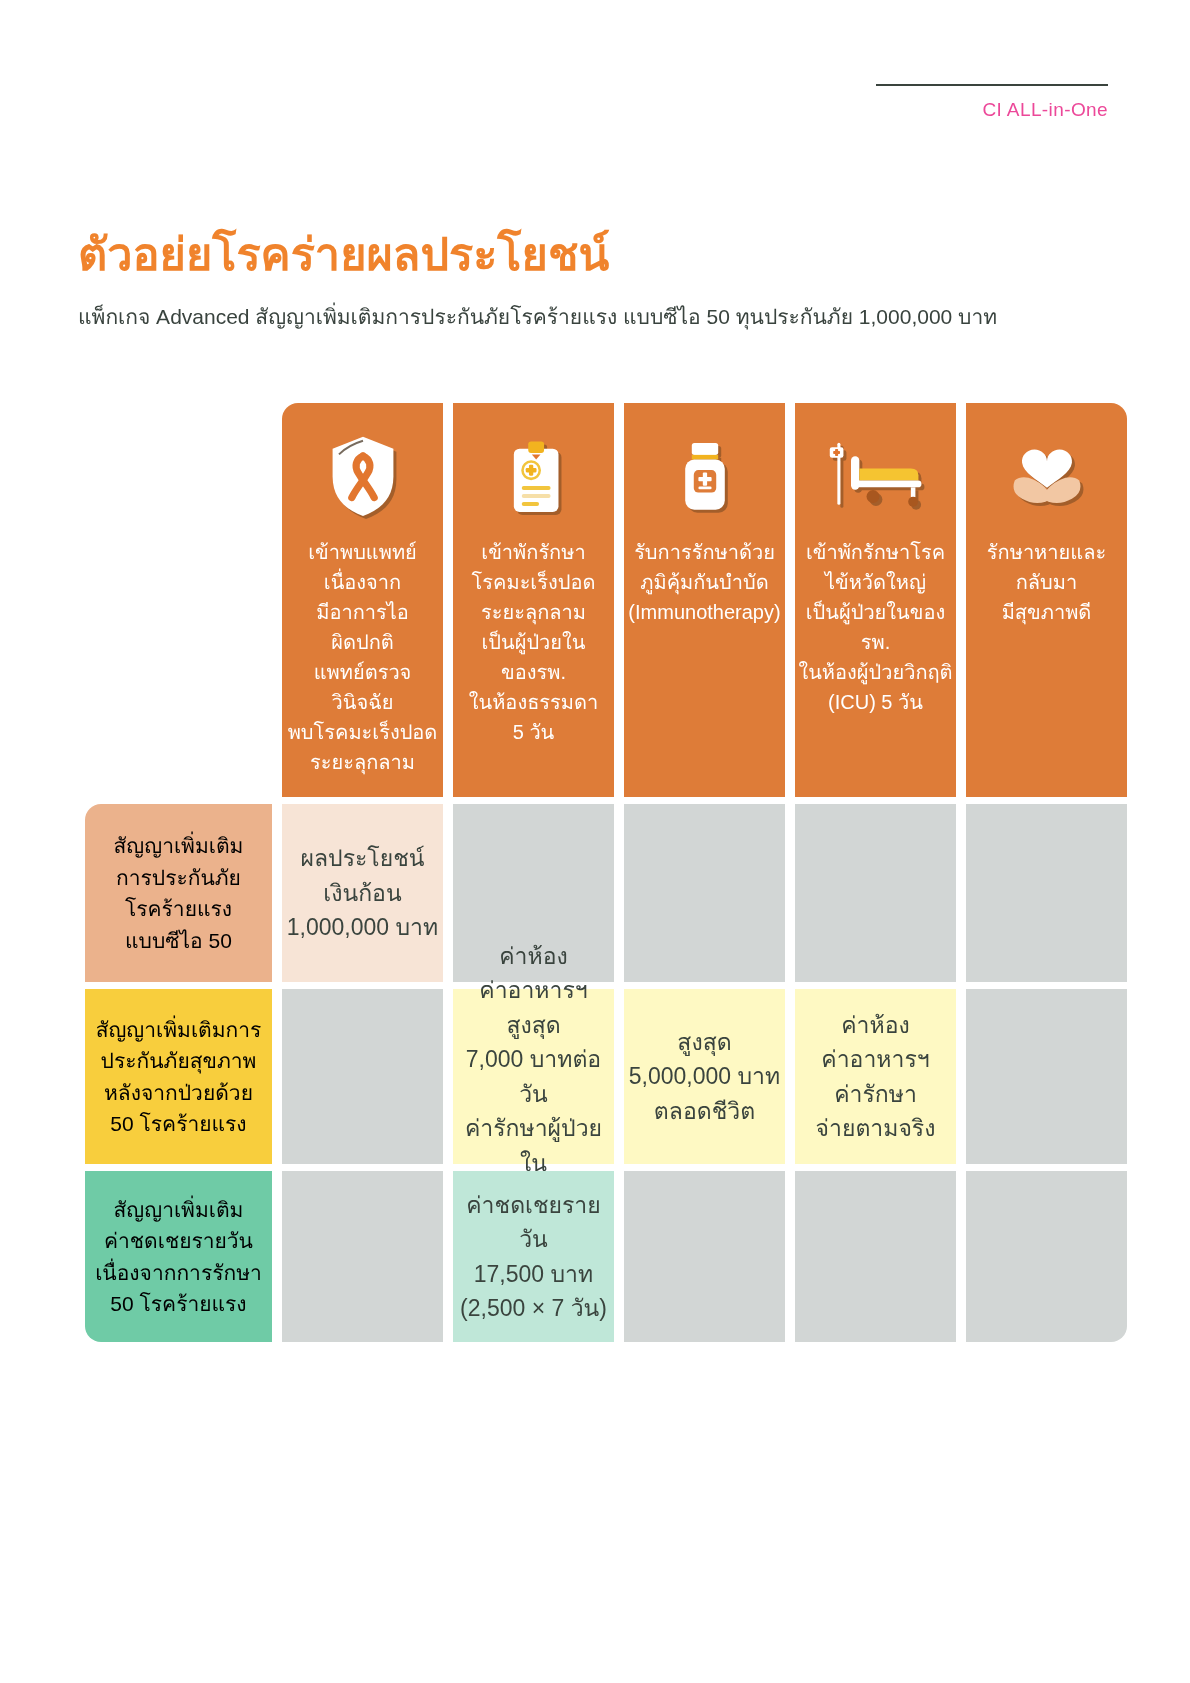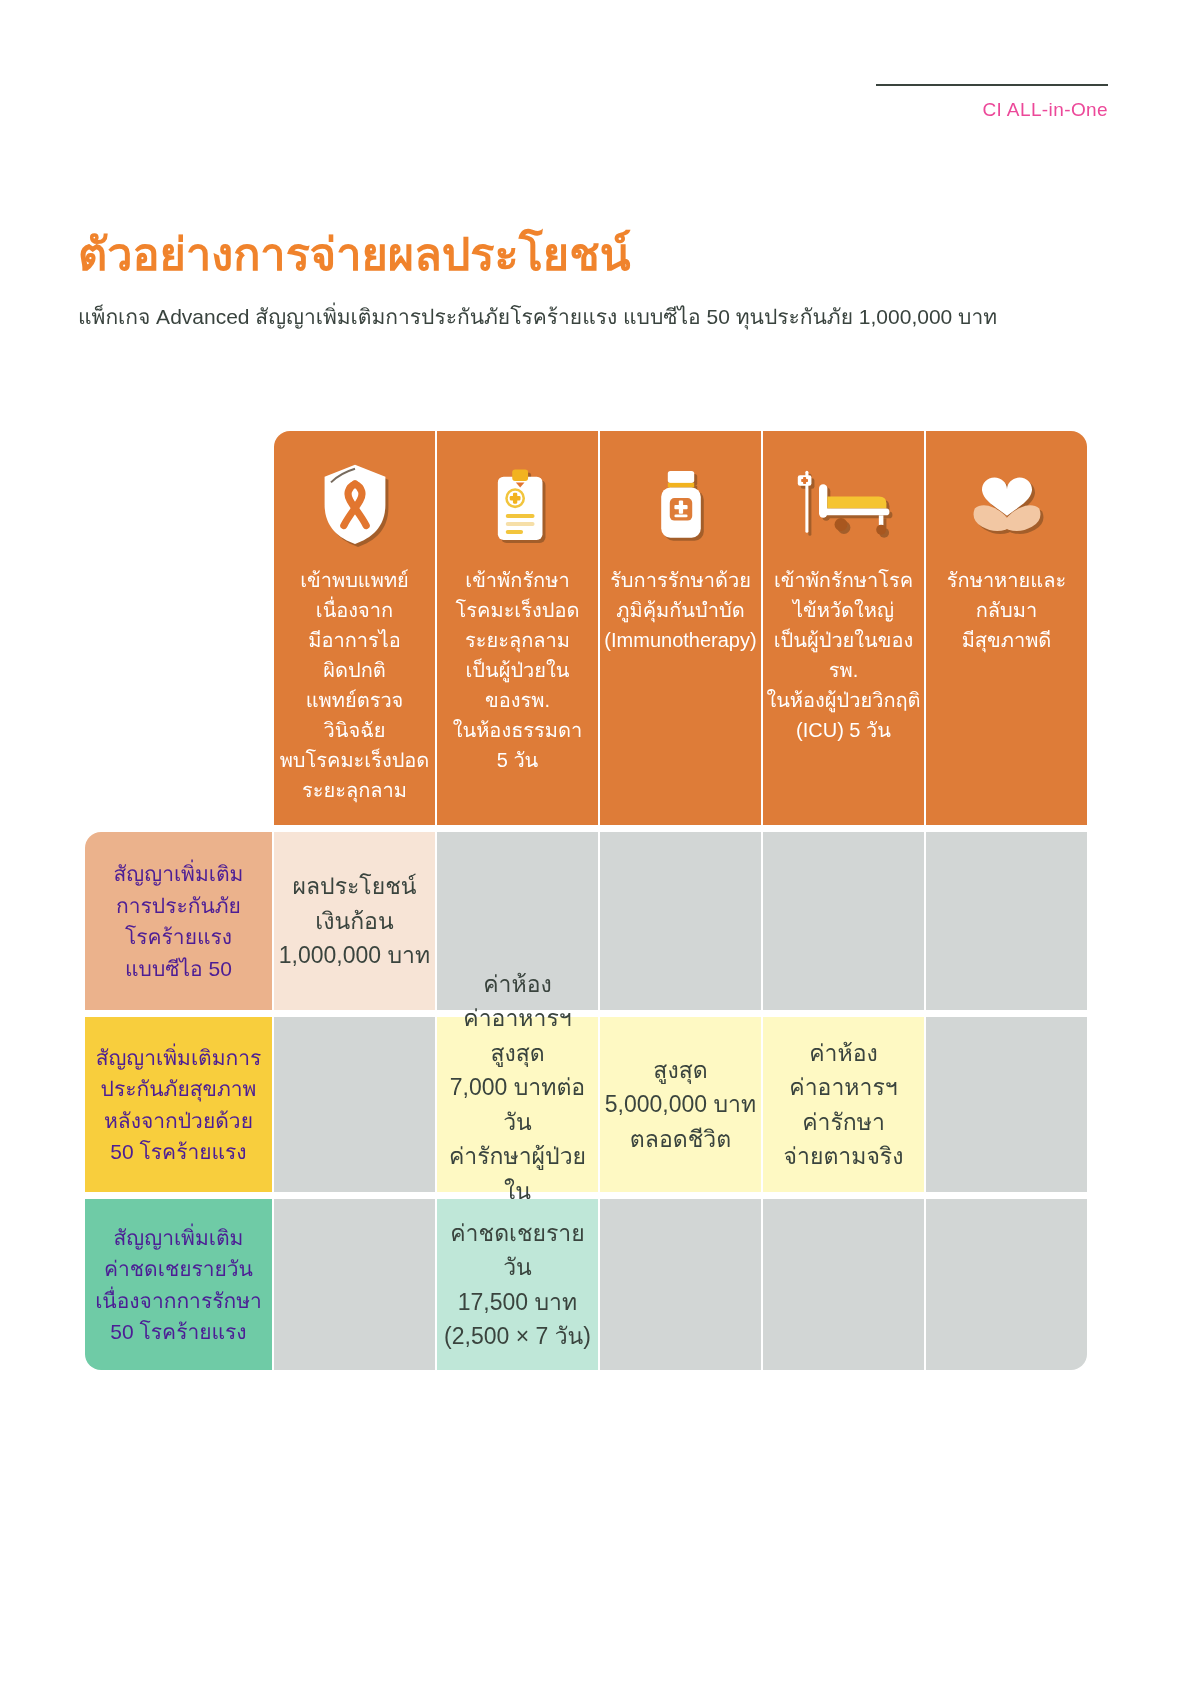--- a/index.html
+++ b/index.html
@@ -10,54 +10,54 @@
   
   .brand{position:absolute;top:84px;right:82px;width:232px;text-align:right;}
   .brand-rule{height:2px;background:#3A443E;width:232px;}
   .brand-label{margin-top:13px;font-size:19px;letter-spacing:.4px;color:#ec4899;}
 
   
   .title{position:absolute;left:78px;top:218px;margin:0;font-size:45px;font-weight:700;color:#F0832C;}
   .subtitle{position:absolute;left:78px;top:300px;margin:0;font-size:21px;color:#39433E;}
 
   
-  .btable{position:absolute;left:85px;top:431px;display:grid;
+  .btable{position:absolute;left:85px;top:403px;display:grid;
           grid-template-columns:187px 161px 161px 161px 161px 161px;
           grid-template-rows:394px 178px 175px 171px;
-          gap:7px 2px;}
+          gap:7px 10px;}
   .spacer{background:transparent;}
 
   .ch{background:#DE7C38;color:#ffffff;display:flex;flex-direction:column;align-items:center;padding-top:24px;box-sizing:border-box;}
   .ch.first{border-top-left-radius:16px;}
   .ch.last{border-top-right-radius:16px;}
   .icon-box{height:98px;display:flex;align-items:center;justify-content:center;}
   .icon-box svg{filter:drop-shadow(3px 3px 0 rgba(92,58,26,.45));}
   .ch-label{margin-top:12px;font-size:20px;line-height:1.5;}
 
-  .rh{display:flex;align-items:center;justify-content:center;font-size:21px;line-height:1.5;color:#4c1d95;}
+  .rh{display:flex;align-items:center;justify-content:center;font-size:21px;line-height:1.5;color:#000000;}
   .rh.r1{background:#EBB28C;border-top-left-radius:16px;}
   .rh.r2{background:#F8CE3D;}
   .rh.r3{background:#6FCBA6;border-bottom-left-radius:16px;}
 
   .cell{display:flex;align-items:center;justify-content:center;font-size:23px;line-height:1.5;color:#3A443E;}
   .cell.gray{background:#D2D6D5;}
   .cell.c-peach{background:#F7E4D6;}
   .cell.c-yellow{background:#fef9c3;}
   .cell.c-green{background:#BFE7D8;}
   .cell.br-round{border-bottom-right-radius:16px;}
 </style>
 </head>
 <body>
 
 <div class="brand">
   <div class="brand-rule"></div>
   <div class="brand-label">CI ALL-in-One</div>
 </div>
 
-<h1 class="title">ตัวอย่างการจ่ายผลประโยชน์</h1>
+<h1 class="title">ตัวอย่ยโรคร่ายผลประโยชน์</h1>
 <p class="subtitle">แพ็กเกจ Advanced สัญญาเพิ่มเติมการประกันภัยโรคร้ายแรง แบบซีไอ 50 ทุนประกันภัย 1,000,000 บาท</p>
 
 <div class="btable">
   <div class="spacer"></div>
 
   <div class="ch first">
     <div class="icon-box">
       <svg width="80" height="88" viewBox="0 0 100 110">
         <path d="M50 6 L88 21 V56 C88 84 70 98 50 105 C30 98 12 84 12 56 V21 Z" fill="#ffffff"></path>
         <path d="M20 28 C28 20 40 14 50 11" stroke="#4a3a28" stroke-width="2.5" fill="none" opacity=".75"></path>

